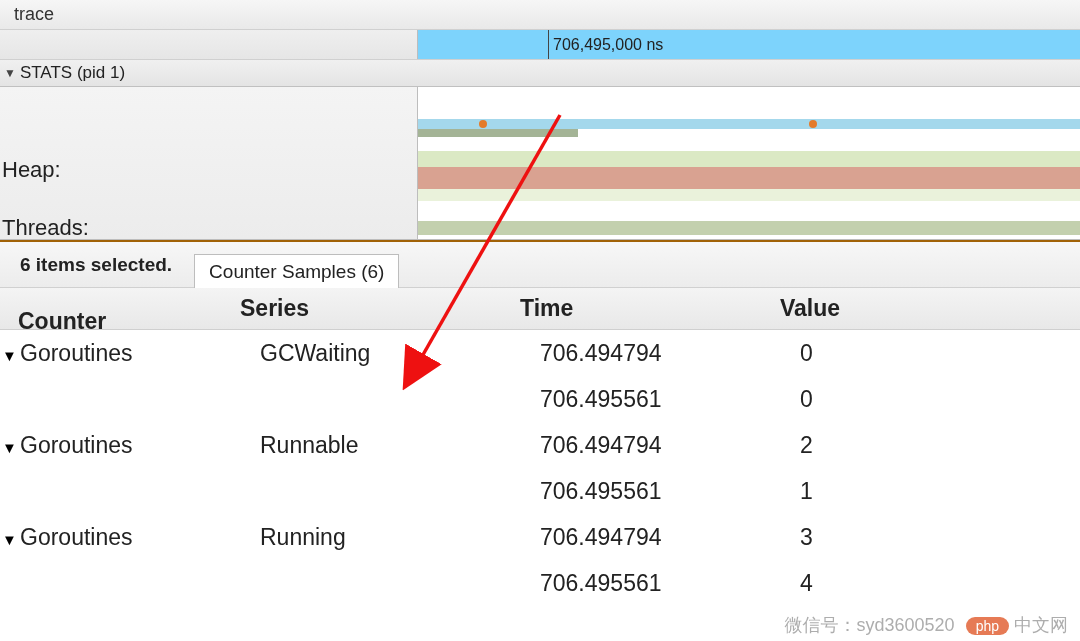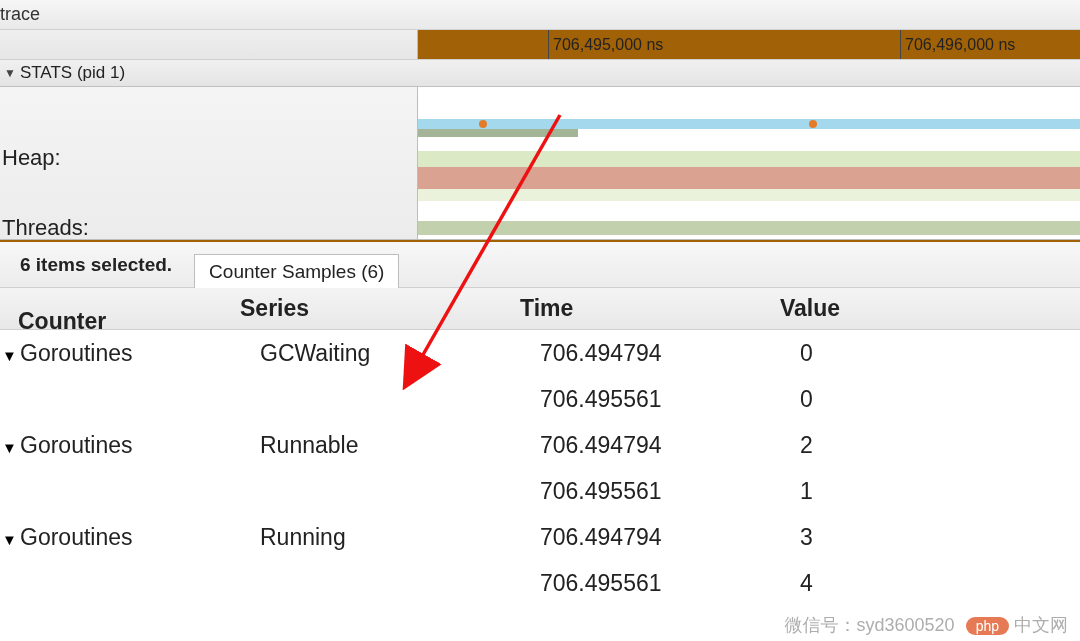--- a/index.html
+++ b/index.html
@@ -12,30 +12,31 @@
     position: relative;
   }
 
   
   .trace-bar {
     height: 30px;
     background: linear-gradient(#f6f6f6, #e9e9e9);
     border-bottom: 1px solid #d0d0d0;
     display: flex;
     align-items: center;
+    padding-left: 14px;
     font-size: 18px;
     color: #333;
   }
 
   
   .ruler {
     height: 30px;
     position: relative;
     border-bottom: 1px solid #d0d0d0;
-    background: #a16207;
+    background: #7dd3fc;
   }
   .ruler-left {
     position: absolute;
     left: 0; top: 0; bottom: 0;
     width: 418px;
     background: linear-gradient(#efefef,#e6e6e6);
     border-right: 1px solid #bdbdbd;
   }
   .ruler-tick {
     position: absolute;
@@ -224,33 +225,30 @@
 
 <div class="trace-bar">
   <span>trace</span>
 </div>
 
 <div class="ruler">
   <div class="ruler-left"></div>
   <div class="ruler-tick" style="left:548px">
     <span>706,495,000 ns</span>
   </div>
-  <div class="ruler-tick" style="left:900px">
-    <span>706,496,000 ns</span>
-  </div>
 </div>
 
 <div class="stats-row">
   <span class="tri">▼</span>
   <span>STATS (pid 1)</span>
 </div>
 
 <div class="tracks">
   <div class="track-labels">
-    <div class="track-label" style="top:58px">Heap:</div>
+    <div class="track-label" style="top:70px">Heap:</div>
     <div class="track-label" style="top:128px">Threads:</div>
   </div>
   <div class="track-canvas">
 
     <div class="gor-bg"></div>
     <div class="gor-green" style="width:160px"></div>
     <div class="gor-dot" style="left:65px"></div>
     <div class="gor-dot" style="left:395px"></div>
 
     <div class="heap-band1"></div>

